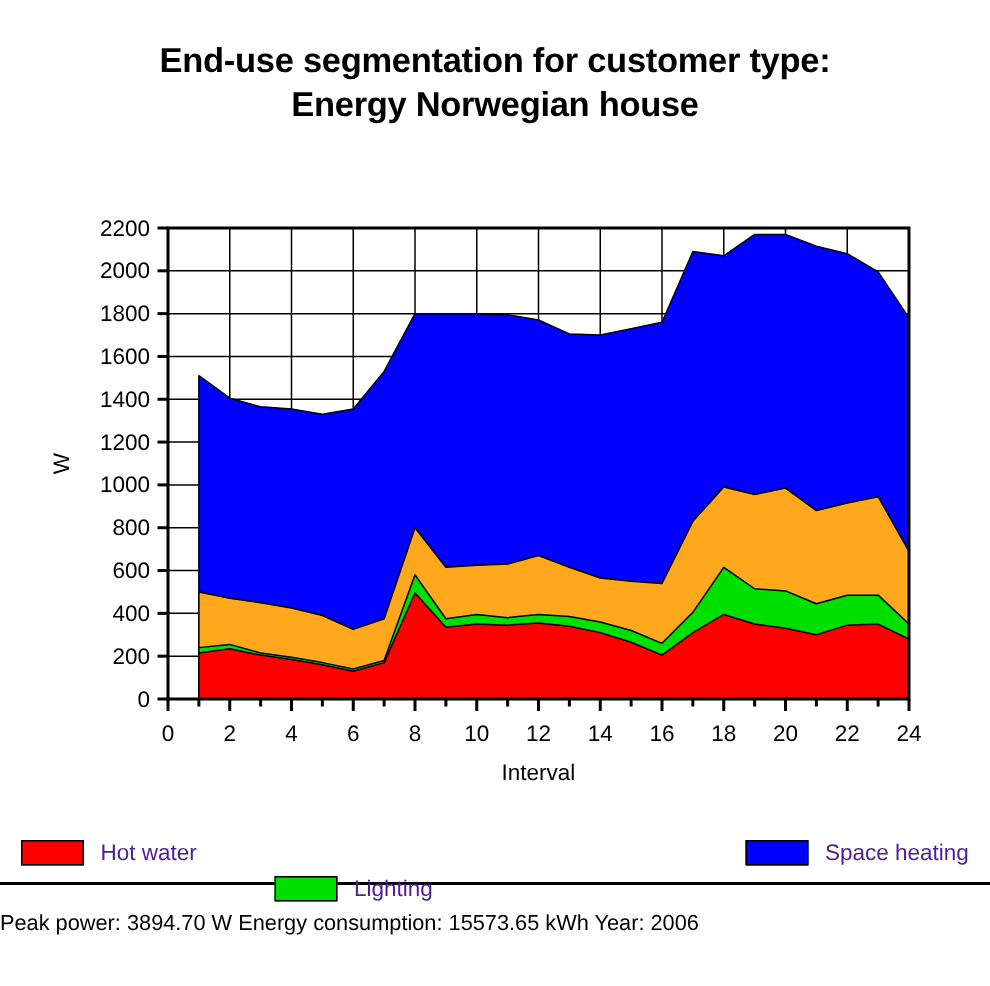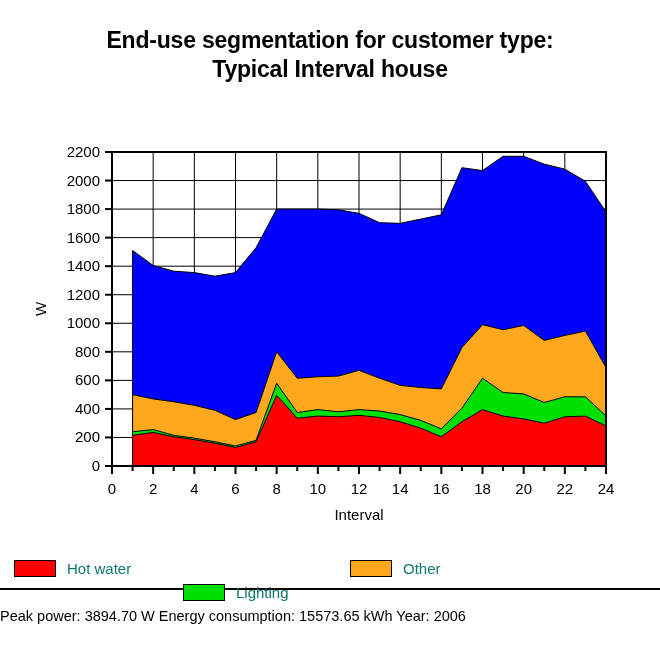--- a/index.html
+++ b/index.html
@@ -59,21 +59,21 @@
     align-items: center;
   }
   .legend-swatch {
     width: 42px;
     height: 17px;
     border: 1.5px solid #000000;
     margin-right: 11px;
   }
   .legend-label {
     font-size: 15px;
-    color: #0f766e;
+    color: #4c1d95;
     white-space: nowrap;
   }
   #li-0 { left: 14px; }
   #li-1 { left: 183px; margin-top: 24px; }
   #li-2 { left: 350px; }
   #li-3 { left: 497px; }
 
   
   #footer {
     position: absolute;
@@ -85,21 +85,21 @@
     color: #000000;
   }
 </style>
 </head>
 <body>
 
 <div id="page">
 
   <div id="title-block">
     <span class="tline">End-use segmentation for customer type:</span>
-    <span class="tline">Typical Interval house</span>
+    <span class="tline">Energy Norwegian house</span>
   </div>
 
   <div id="chart-wrap">
     <svg id="chart-svg" width="660" height="400" viewBox="0 0 660 400">
       <g id="grid-lines">
           <line x1="112" y1="336" x2="606" y2="336" stroke="#000" stroke-width="1"></line>
           <line x1="112" y1="307.45454545454544" x2="606" y2="307.45454545454544" stroke="#000" stroke-width="1"></line>
           <line x1="112" y1="278.9090909090909" x2="606" y2="278.9090909090909" stroke="#000" stroke-width="1"></line>
           <line x1="112" y1="250.36363636363637" x2="606" y2="250.36363636363637" stroke="#000" stroke-width="1"></line>
           <line x1="112" y1="221.8181818181818" x2="606" y2="221.8181818181818" stroke="#000" stroke-width="1"></line>
@@ -204,21 +204,21 @@
 
   <div id="legend">
     <div class="legend-item" id="li-0">
       <span class="legend-swatch" id="sw-0" style="background: rgb(255, 0, 0);"></span>
       <span class="legend-label">Hot water</span>
     </div>
     <div class="legend-item" id="li-1">
       <span class="legend-swatch" id="sw-1" style="background: rgb(0, 224, 0);"></span>
       <span class="legend-label">Lighting</span>
     </div>
-    <div class="legend-item" id="li-2">
-      <span class="legend-swatch" id="sw-2" style="background: rgb(255, 168, 30);"></span>
-      <span class="legend-label">Other</span>
+    <div class="legend-item" id="li-3">
+      <span class="legend-swatch" id="sw-3" style="background: rgb(0, 0, 255);"></span>
+      <span class="legend-label">Space heating</span>
     </div>
   </div>
 
   <div id="footer">Peak power: 3894.70 W  Energy consumption: 15573.65 kWh Year: 2006</div>
 
 </div>
 
 </body></html>

